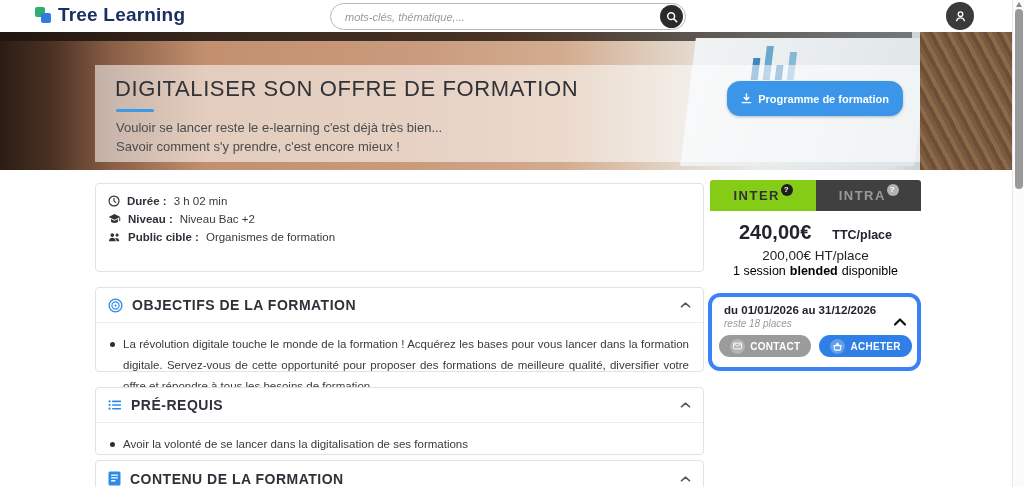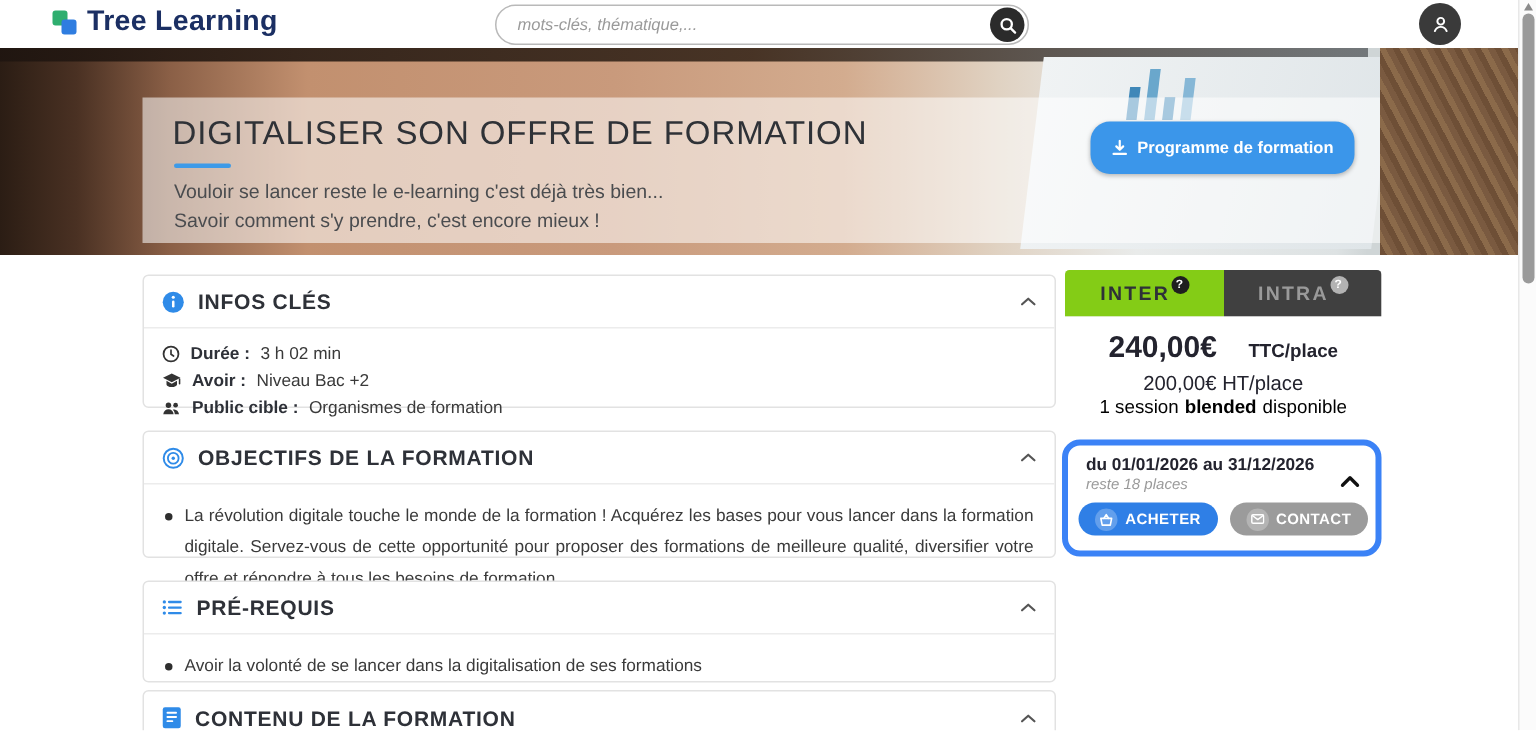--- a/index.html
+++ b/index.html
@@ -140,55 +140,40 @@
       <span style="display:flex;">
         <svg width="15" height="15" viewBox="0 0 16 16">
             <circle cx="8" cy="5.5" r="2.4" stroke="#fff" stroke-width="1.4" fill="none"></circle>
             <path d="M3.8 12.5c.8-2 2.4-3 4.2-3s3.4 1 4.2 3" stroke="#fff" stroke-width="1.4" fill="none" stroke-linecap="round"></path>
           </svg>
       </span>
     </button>
   </div>
 
   <div class="card card-infos">
-    <div class="card-head">
-      <span style="display:flex;">
-        <svg width="15" height="15" viewBox="0 0 16 16">
-            <circle cx="8" cy="8" r="7.5" fill="#2f8be8"></circle>
-            <rect x="7.1" y="6.8" width="1.8" height="5" rx=".9" fill="#fff"></rect>
-            <circle cx="8" cy="4.4" r="1.1" fill="#fff"></circle>
-          </svg>
-      </span>
-      <span class="card-title">INFOS CLÉS</span>
-      <span class="chev">
-        <svg width="11" height="8" viewBox="0 0 12 8">
-            <path d="M1.5 6L6 2l4.5 4" stroke="#555" stroke-width="1.6" fill="none" stroke-linecap="round" stroke-linejoin="round"></path>
-          </svg>
-      </span>
-    </div>
     <div class="info-list">
       <div class="info-row">
         <span style="display:flex;">
           <svg width="12" height="12" viewBox="0 0 14 14">
               <circle cx="7" cy="7" r="5.8" stroke="#333" stroke-width="1.4" fill="none"></circle>
               <path d="M7 4v3.2l2 1.4" stroke="#333" stroke-width="1.3" fill="none" stroke-linecap="round"></path>
             </svg>
         </span>
         <b>Durée :</b>
         <span>3 h 02 min</span>
       </div>
       <div class="info-row">
         <span style="display:flex;">
           <svg width="13" height="12" viewBox="0 0 14 13">
               <path d="M7 1L.7 4.2 7 7.4l6.3-3.2z" fill="#333"></path>
               <path d="M3.2 6.4v2.6c0 1 1.7 1.9 3.8 1.9s3.8-.9 3.8-1.9V6.4L7 8.4z" fill="#333"></path>
               <rect x="12.1" y="4.6" width="1.1" height="4.4" rx=".5" fill="#333"></rect>
             </svg>
         </span>
-        <b>Avoir :</b>
+        <b>Niveau :</b>
         <span>Niveau Bac +2</span>
       </div>
       <div class="info-row">
         <span style="display:flex;">
           <svg width="13" height="11" viewBox="0 0 14 12">
               <circle cx="4.6" cy="3.4" r="2" fill="#333"></circle>
               <circle cx="9.8" cy="3.4" r="1.7" fill="#333"></circle>
               <path d="M.8 10c.4-2.3 1.9-3.6 3.8-3.6S8 7.7 8.4 10z" fill="#333"></path>
               <path d="M8.9 6.6c1.7.1 3 1.3 3.4 3.4H9.2c-.1-1.4-.7-2.6-1.5-3.2.4-.1.8-.2 1.2-.2z" fill="#333"></path>
             </svg>
@@ -292,38 +277,38 @@
 
   <div class="session-card">
     <div class="session-date">du 01/01/2026 au 31/12/2026</div>
     <div class="session-remaining">reste 18 places</div>
     <span class="session-chev">
       <svg width="14" height="10" viewBox="0 0 14 10">
           <path d="M2 7.5L7 2.5l5 5" stroke="#111" stroke-width="2.2" fill="none" stroke-linecap="round" stroke-linejoin="round"></path>
         </svg>
     </span>
     <div class="session-btns">
+      <button class="pill-btn contact">
+        <span class="pill-icon">
+          <svg width="9" height="8" viewBox="0 0 10 8">
+              <rect x="0.6" y="0.8" width="8.8" height="6.4" rx="1" fill="none" stroke="#fff" stroke-width="1.1"></rect>
+              <path d="M1 1.4L5 4.4l4-3" fill="none" stroke="#fff" stroke-width="1.1" stroke-linecap="round" stroke-linejoin="round"></path>
+            </svg>
+        </span>
+        <span>CONTACT</span>
+      </button>
       <button class="pill-btn buy">
         <span class="pill-icon">
           <svg width="9" height="9" viewBox="0 0 10 10">
               <path d="M1 4h8l-1 5H2z" fill="none" stroke="#fff" stroke-width="1.2" stroke-linejoin="round"></path>
               <path d="M3.2 4L5 1.2 6.8 4" fill="none" stroke="#fff" stroke-width="1.2" stroke-linecap="round" stroke-linejoin="round"></path>
             </svg>
         </span>
         <span>ACHETER</span>
       </button>
-      <button class="pill-btn contact">
-        <span class="pill-icon">
-          <svg width="9" height="8" viewBox="0 0 10 8">
-              <rect x="0.6" y="0.8" width="8.8" height="6.4" rx="1" fill="none" stroke="#fff" stroke-width="1.1"></rect>
-              <path d="M1 1.4L5 4.4l4-3" fill="none" stroke="#fff" stroke-width="1.1" stroke-linecap="round" stroke-linejoin="round"></path>
-            </svg>
-        </span>
-        <span>CONTACT</span>
-      </button>
     </div>
   </div>
 
   <div class="scrollbar">
     <div class="scroll-arrow"></div>
     <div class="scroll-thumb"></div>
   </div>
 
 </div>
 

